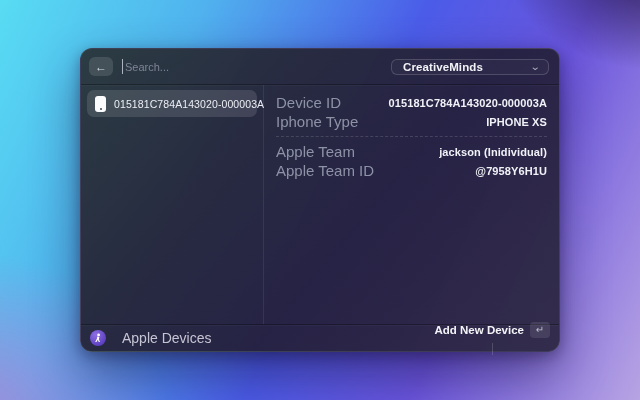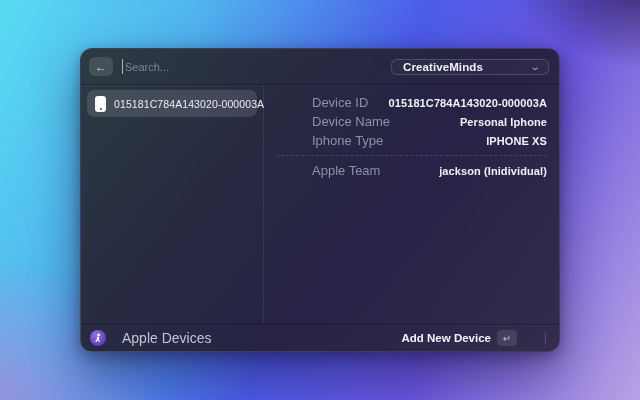--- a/index.html
+++ b/index.html
@@ -74,40 +74,40 @@
     content: ""; position: absolute; left: 50%; bottom: 1.5px; transform: translateX(-50%);
     width: 2px; height: 2px; border-radius: 50%; background: #3a4450;
   }
   .list-item-label { font-size: 10.5px; color: #eceef4; white-space: nowrap; letter-spacing: 0.1px; }
   .vdiv { width: 1px; background: rgba(255,255,255,0.08); flex: 0 0 1px; }
   .detail-pane { flex: 1 1 auto; padding: 8px 12px; }
   .detail-row {
     display: flex; align-items: center; justify-content: space-between;
     height: 19px;
   }
-  .detail-label { font-size: 13px; color: #8d92a6; margin-left: 36px; }
+  .detail-label { font-size: 15px; color: #8d92a6; }
   .detail-value { font-size: 11px; color: #f0f2f8; font-weight: bold; letter-spacing: 0.1px; }
   .dashed-sep { border-top: 1px dashed rgba(255,255,255,0.14); margin: 5px 0 5px 0; }
   
   .ftr {
     height: 27px; flex: 0 0 27px;
     display: flex; align-items: center;
     padding: 0 9px;
     border-top: 1px solid rgba(0,0,0,0.32);
     box-shadow: inset 0 1px 0 rgba(255,255,255,0.03);
   }
   .app-icon {
     width: 16px; height: 16px; border-radius: 50%;
     background: radial-gradient(circle at 35% 30%, #8f6fe2, #5a3fc0 75%);
     display: flex; align-items: center; justify-content: center;
     flex: 0 0 auto;
   }
   .app-icon svg { display: block; }
   .app-name { font-size: 14px; color: #c6c4d4; margin-left: 16px; }
-  .ftr-right { margin-left: auto; display: flex; align-items: center; gap: 24px; }
+  .ftr-right { margin-left: auto; display: flex; align-items: center; gap: 5px; flex-direction: column; }
   .primary-action { display: flex; align-items: center; gap: 6px; cursor: pointer; }
   .primary-action-label { font-size: 11.5px; font-weight: bold; color: #f4f4f8; }
   .keycap {
     min-width: 20px; height: 16px; padding: 0 4px;
     border-radius: 4px; background: rgba(255,255,255,0.10);
     display: flex; align-items: center; justify-content: center;
     font-size: 10px; color: #bfbdce;
   }
   .ftr-divider { width: 1px; height: 12px; background: rgba(255,255,255,0.16); margin: 0 4px; }
   .actions-group { display: flex; align-items: center; gap: 5px; cursor: pointer; }
@@ -138,31 +138,31 @@
           <span class="list-item-label">015181C784A143020-000003A</span>
         </div>
       </div>
       <div class="vdiv"></div>
       <div class="detail-pane">
         <div class="detail-row">
           <span class="detail-label">Device ID</span>
           <span class="detail-value">015181C784A143020-000003A</span>
         </div>
         <div class="detail-row">
-          <span class="detail-label">Device Name</span>
-          <span class="detail-value">Personal Iphone</span>
-        </div>
-        <div class="detail-row">
           <span class="detail-label">Iphone Type</span>
           <span class="detail-value">IPHONE XS</span>
         </div>
         <div class="dashed-sep"></div>
         <div class="detail-row">
           <span class="detail-label">Apple Team</span>
           <span class="detail-value">jackson (Inidividual)</span>
+        </div>
+        <div class="detail-row">
+          <span class="detail-label">Apple Team ID</span>
+          <span class="detail-value">@7958Y6H1U</span>
         </div>
       </div>
     </div>
 
     <div class="ftr">
       <div class="app-icon">
         <svg width="10" height="10" viewBox="0 0 10 10">
           <circle cx="5.6" cy="2" r="1.4" fill="#ffffff"></circle>
           <path d="M4.2 3.4 L6.4 4.2 L5.8 6.2 L7 9 L5.8 9 L4.8 6.8 L3.4 9 L2.2 9 L4 5.6 Z" fill="#ffffff"></path>
         </svg>

